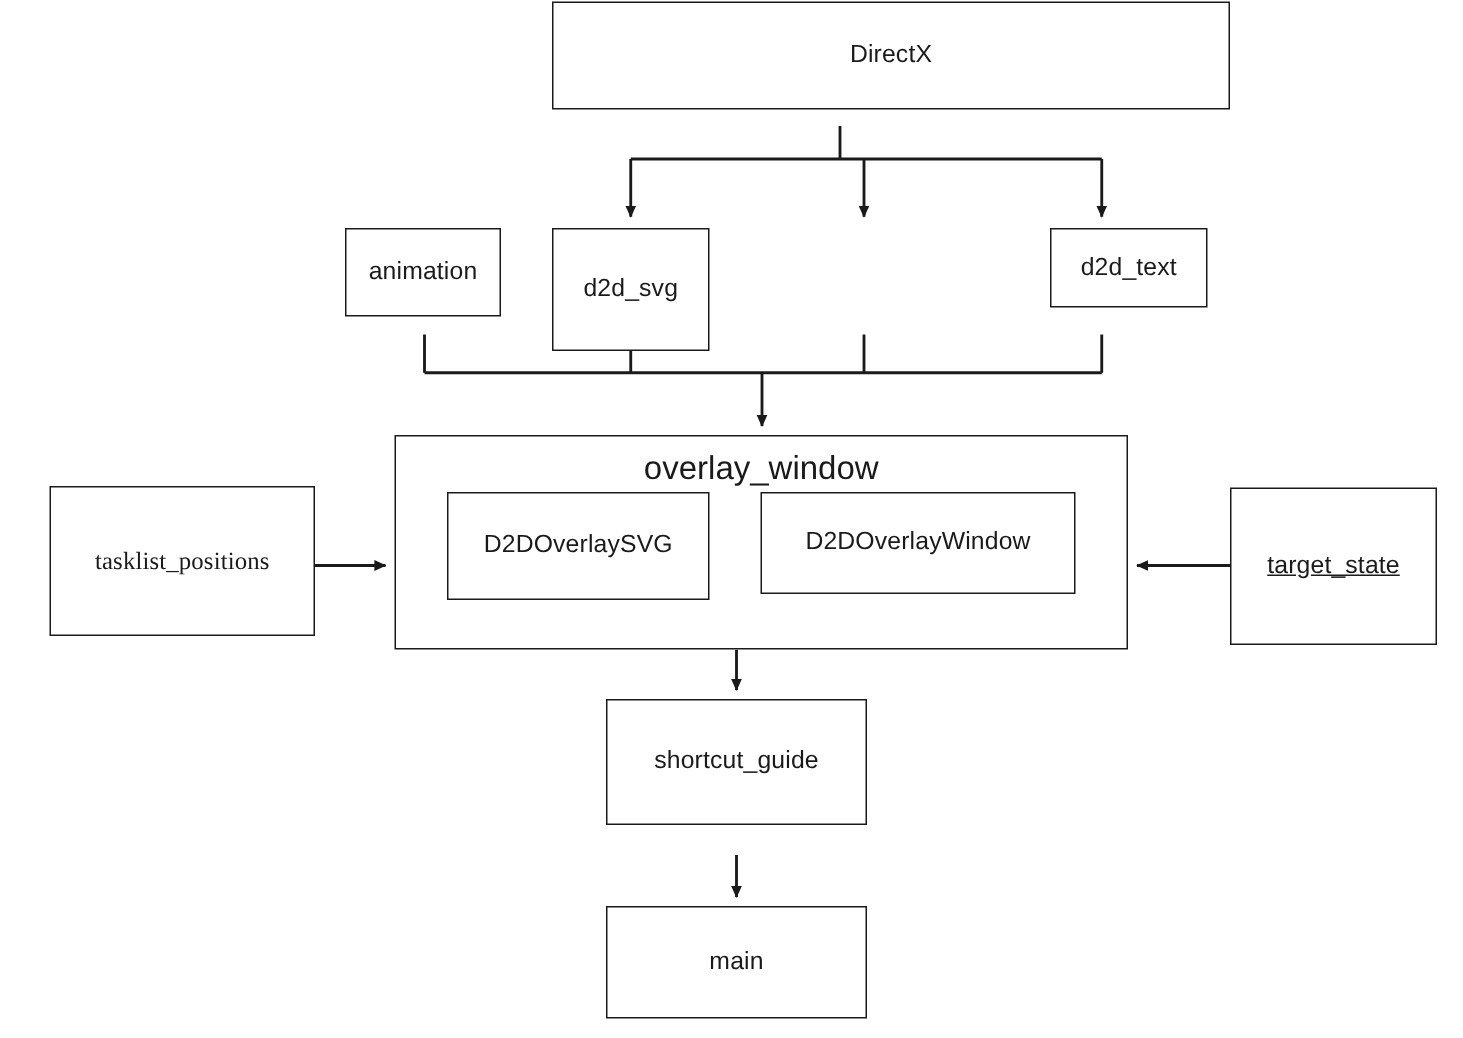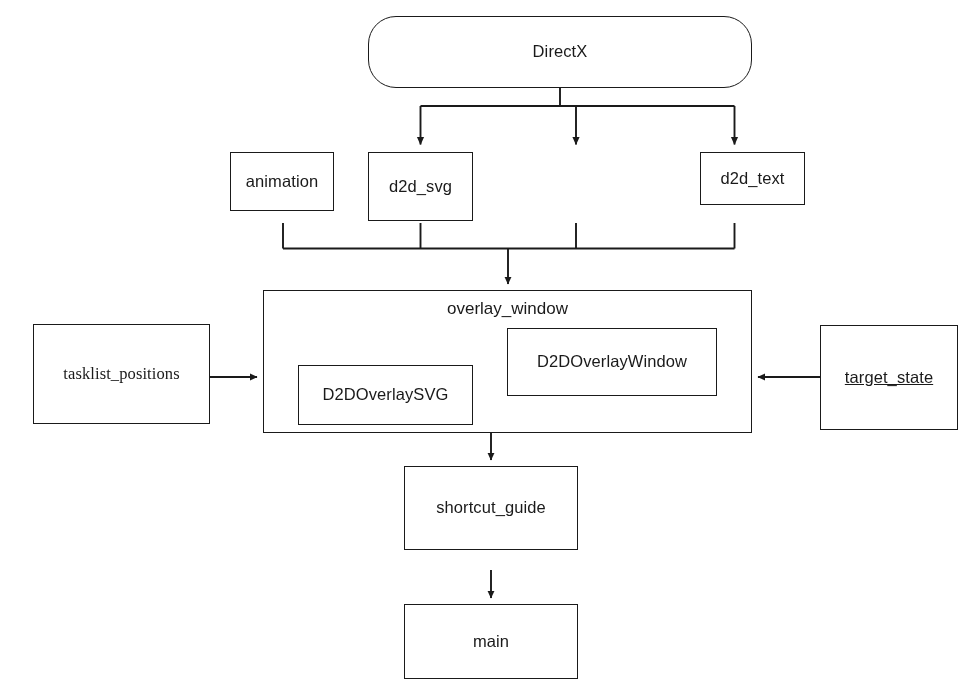--- a/index.html
+++ b/index.html
@@ -42,21 +42,21 @@
     box-sizing: border-box;
     border: 1.6px solid #1a1a1a;
     background: #ffffff;
   }
   .cluster-label {
     position: absolute;
     left: 0;
     right: 0;
     text-align: center;
     color: #1a1a1a;
-    font-size: 17px;
+    font-size: 22px;
     white-space: nowrap;
   }
 </style>
 </head>
 <body>
 
 <div id="canvas">
 
   <svg id="edges" viewBox="0 0 975 692" width="975" height="692">
     <defs>
@@ -81,42 +81,42 @@
       <path d="M 508 248.5 L 508 284" marker-end="url(#arrowhead)"></path>
 
       <path d="M 196 377 L 257 377" marker-end="url(#arrowhead)"></path>
       <path d="M 820 377 L 758 377" marker-end="url(#arrowhead)"></path>
 
       <path d="M 491 433 L 491 460" marker-end="url(#arrowhead)"></path>
       <path d="M 491 570 L 491 598" marker-end="url(#arrowhead)"></path>
     </g>
   </svg>
 
-  <div class="node" style="left:368px; top:16px; width:384px; height:72px;border-radius:28px;">
+  <div class="node" style="left:368px; top:1px; width:452px; height:72px;">
     <span>DirectX</span>
   </div>
 
   <div class="node" style="left:230px; top:152px; width:104px; height:59px;">
     <span>animation</span>
   </div>
 
-  <div class="node" style="left:368px; top:152px; width:105px; height:69px;">
+  <div class="node" style="left:368px; top:152px; width:105px; height:82px;">
     <span>d2d_svg</span>
   </div>
 
 
   <div class="node" style="left:700px; top:152px; width:105px; height:53px;">
     <span>d2d_text</span>
   </div>
 
   <div class="cluster" style="left:263px; top:290px; width:489px; height:143px;">
     <div class="cluster-label" style="top:8px;">overlay_window</div>
   </div>
 
-  <div class="node" style="left:298px; top:328px; width:175px; height:60px;margin-top:37px;">
+  <div class="node" style="left:298px; top:328px; width:175px; height:72px;">
     <span>D2DOverlaySVG</span>
   </div>
 
   <div class="node" style="left:507px; top:328px; width:210px; height:68px;">
     <span>D2DOverlayWindow</span>
   </div>
 
   <div class="node" style="left:33px; top:324px; width:177px; height:100px;font-family:Liberation Serif, serif;">
     <span>tasklist_positions</span>
   </div>

